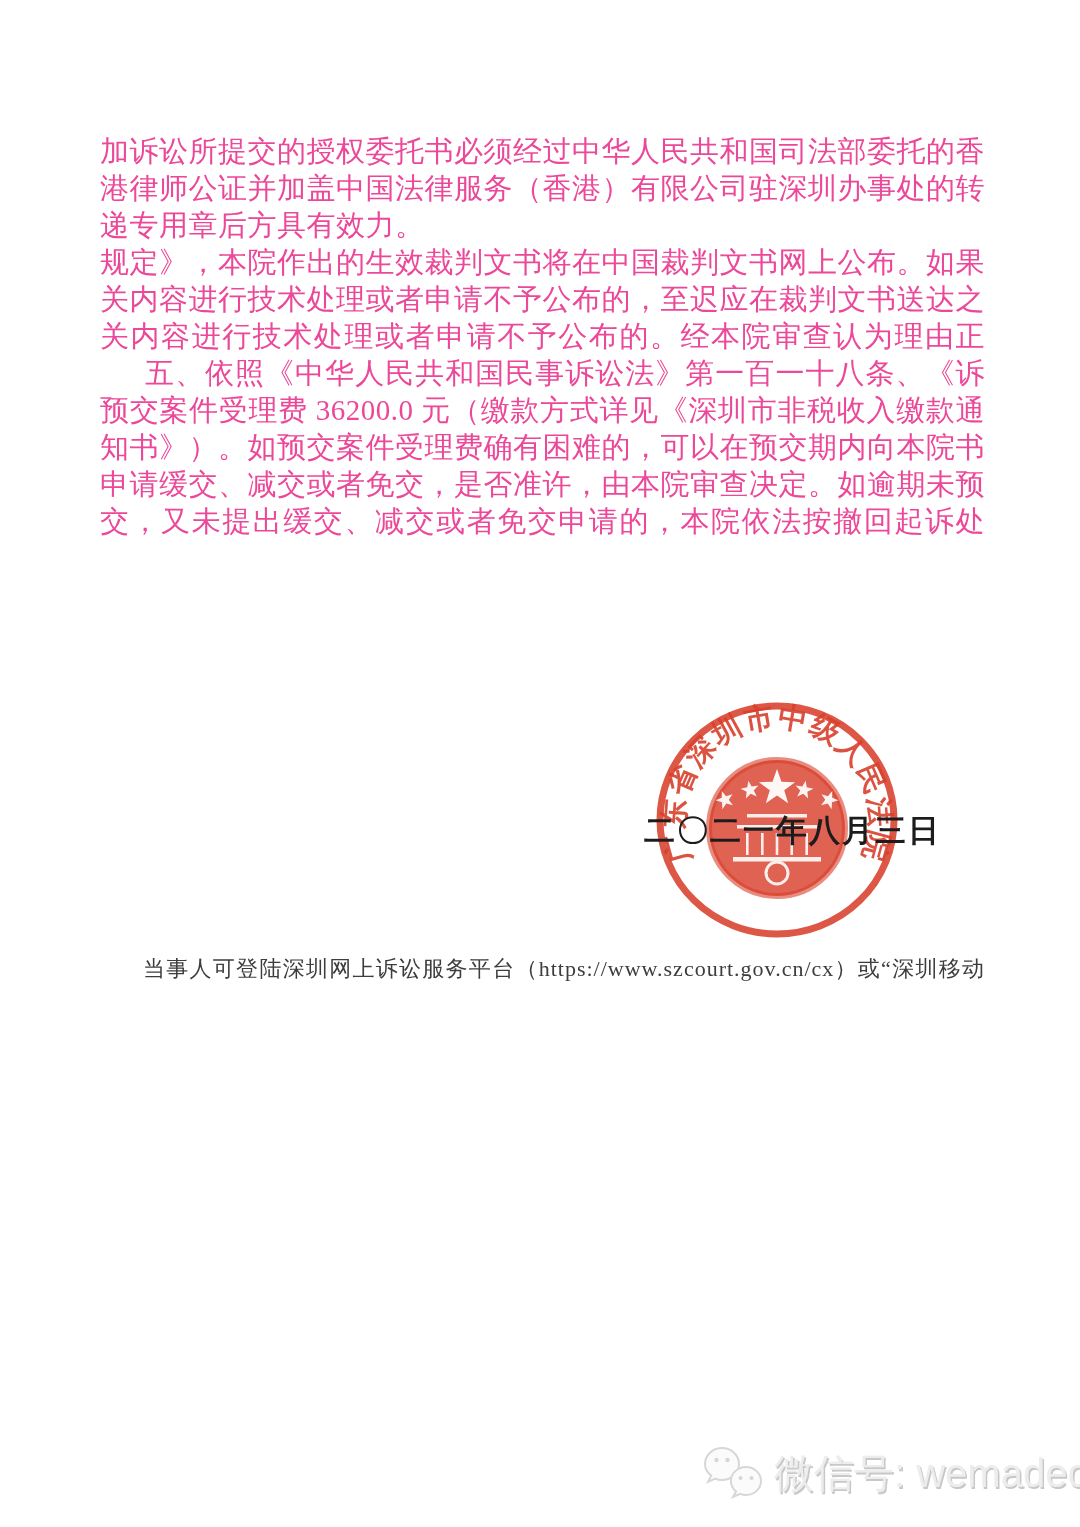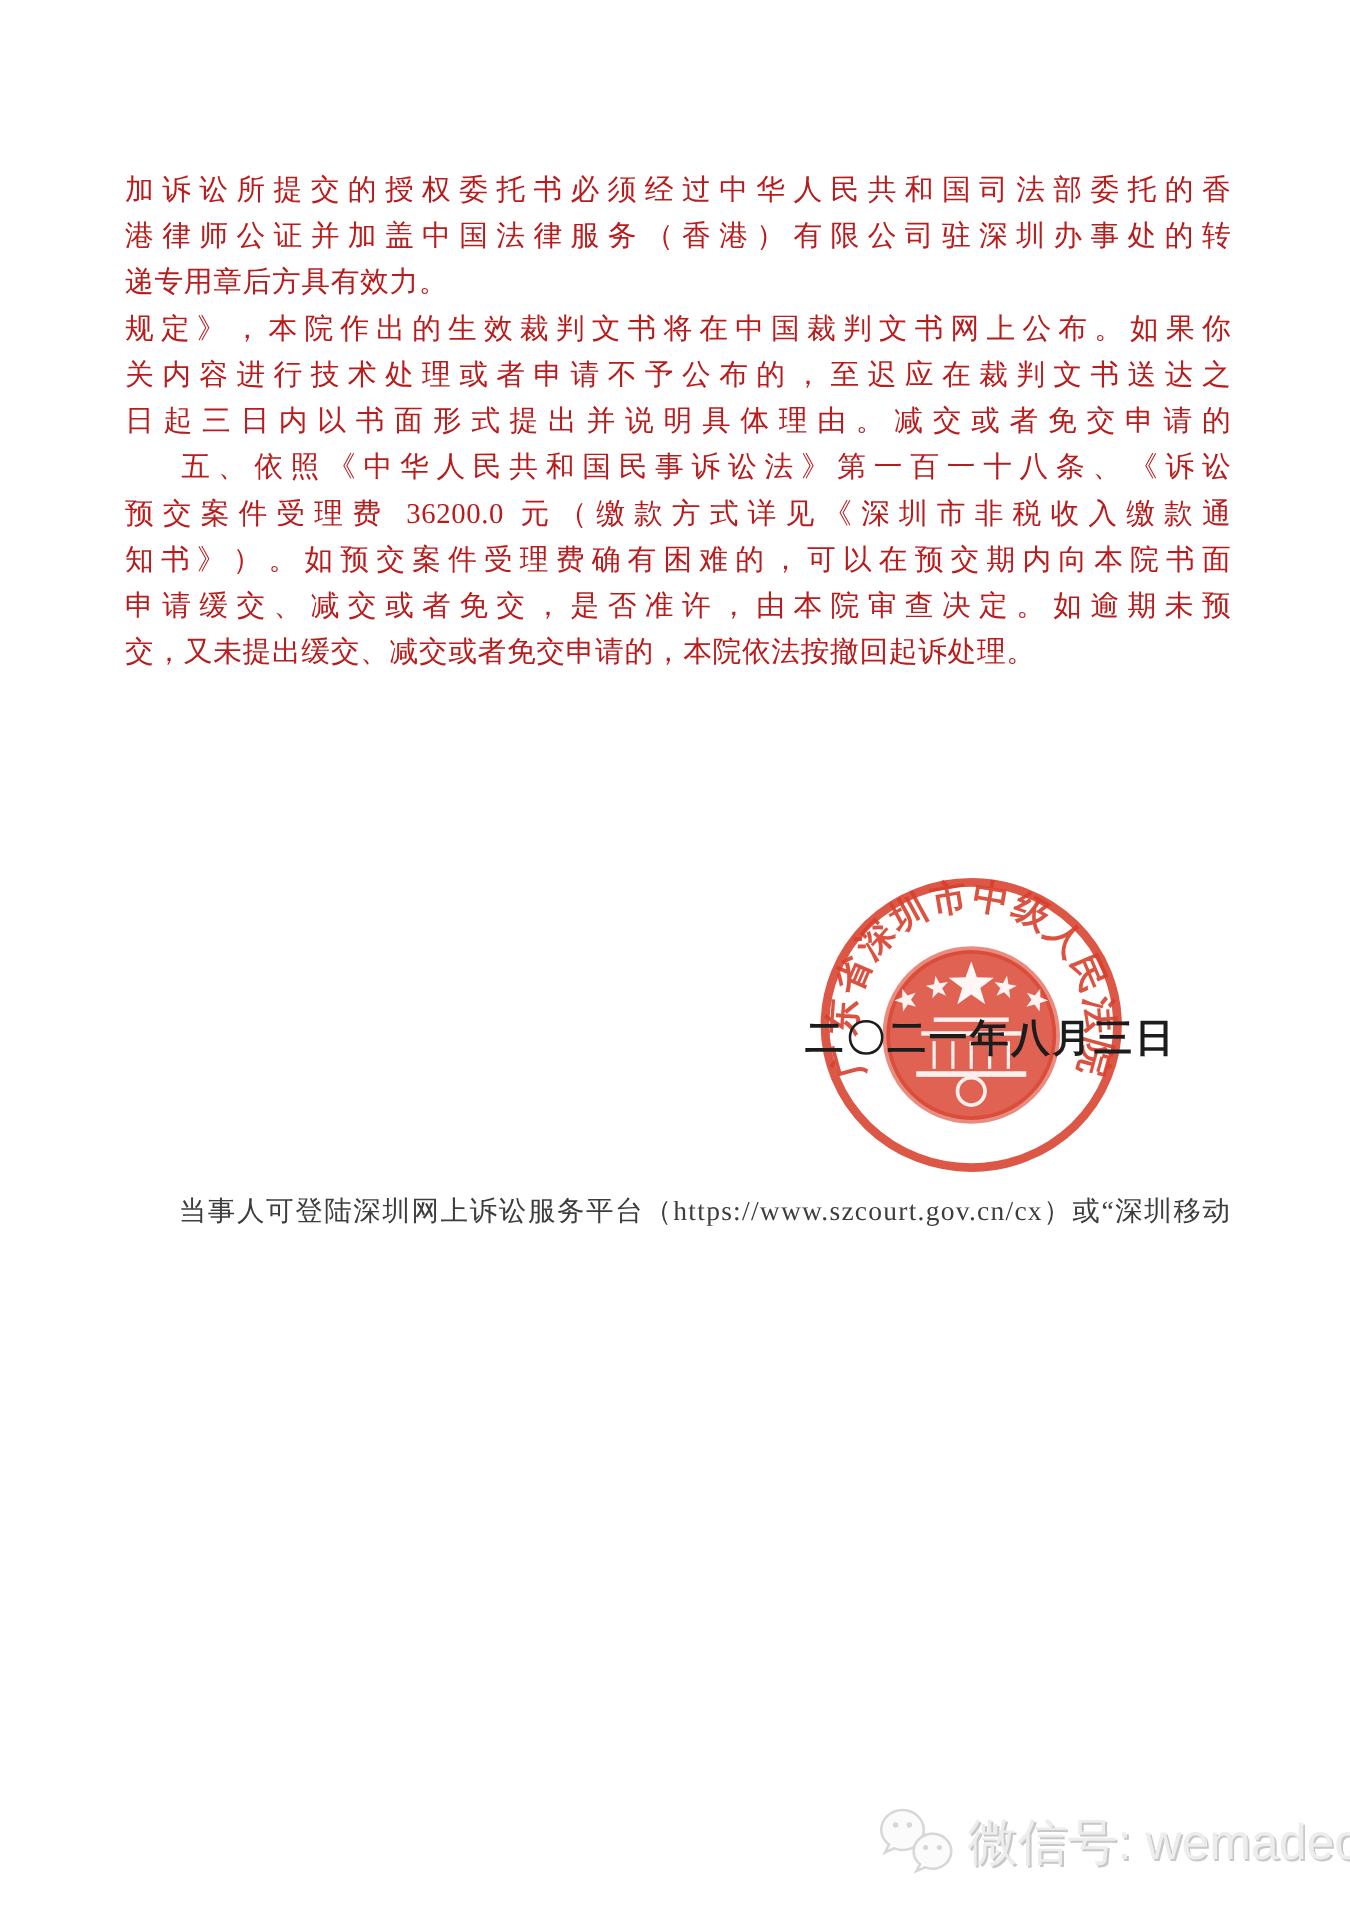--- a/index.html
+++ b/index.html
@@ -17,25 +17,25 @@
   }
 
   
   .doc-body {
     position: absolute;
     left: 100px;
     top: 133px;
     width: 885px;
   }
   .line {
-    font-size: 23px;
+    font-size: 29px;
     line-height: 37px;
     height: 37px;
     overflow: hidden;
-    color: #b91c1c;
+    color: #ec4899;
     text-align: justify;
     text-align-last: left;
     letter-spacing: 0.5px;
     white-space: normal;
   }
   .line.fill { text-align-last: justify; }
   .line.indent { padding-left: 45px; }
 
   
   .seal-wrap {
@@ -100,21 +100,21 @@
 
 <div class="page">
 
   <div class="doc-body">
 
   <div class="line fill">加诉讼所提交的授权委托书必须经过中华人民共和国司法部委托的香</div>
       <div class="line fill">港律师公证并加盖中国法律服务（香港）有限公司驻深圳办事处的转</div>
       <div class="line">递专用章后方具有效力。</div>
       <div class="line fill">规定》，本院作出的生效裁判文书将在中国裁判文书网上公布。如果你</div>
       <div class="line fill">关内容进行技术处理或者申请不予公布的，至迟应在裁判文书送达之</div>
-      <div class="line fill">日起三日内以书面形式提出并说明具体理由。减交或者免交申请的</div>
+      <div class="line fill">关内容进行技术处理或者申请不予公布的。经本院审查认为理由正</div>
       <div class="line fill indent">五、依照《中华人民共和国民事诉讼法》第一百一十八条、《诉讼</div>
       <div class="line fill">预交案件受理费 36200.0 元（缴款方式详见《深圳市非税收入缴款通</div>
       <div class="line fill">知书》）。如预交案件受理费确有困难的，可以在预交期内向本院书面</div>
       <div class="line fill">申请缓交、减交或者免交，是否准许，由本院审查决定。如逾期未预</div>
       <div class="line">交，又未提出缓交、减交或者免交申请的，本院依法按撤回起诉处理。</div>
     </div>
 
   <div class="seal-wrap">
     <svg width="248" height="244" viewBox="0 0 248 244">
       <defs>

